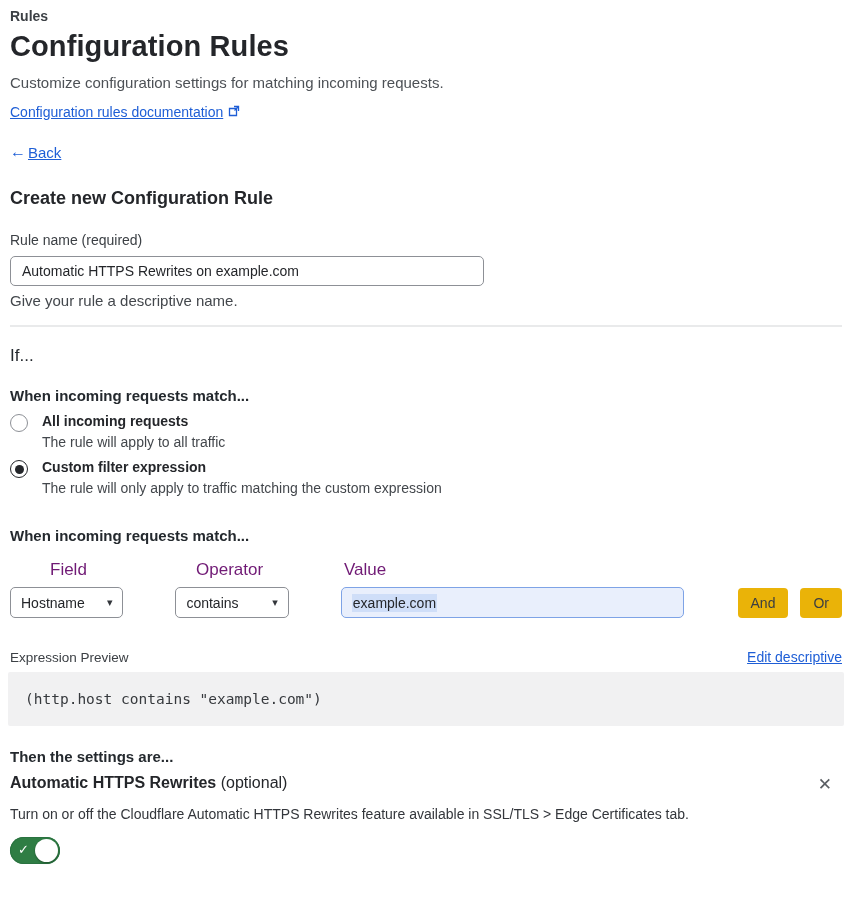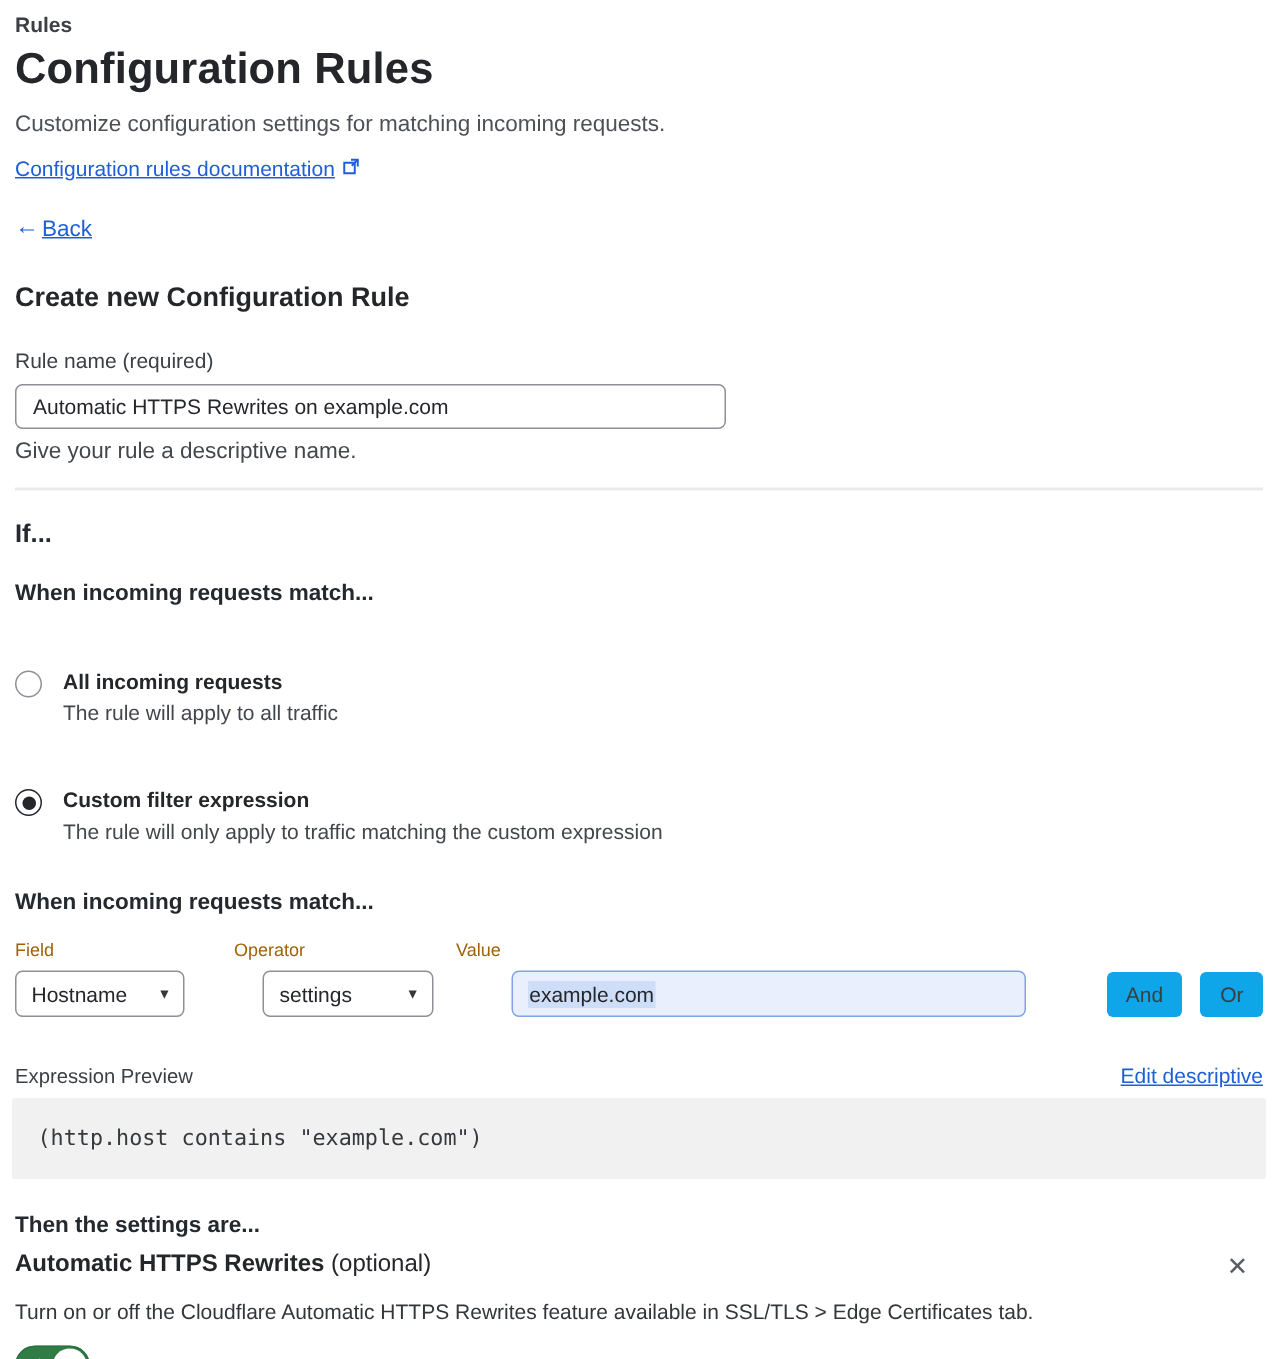--- a/index.html
+++ b/index.html
@@ -29,57 +29,57 @@
     margin-top: 8px; width: 474px; height: 30px;
     border: 1px solid #8d9096; border-radius: 5px;
     padding: 0 11px; font-size: 14px; color: #24262a;
     font-family: "Liberation Sans", "DejaVu Sans", sans-serif;
     outline: none; background: #fff;
   }
   .helper-text { font-size: 15px; color: #43474c; margin-top: 6px; }
   .divider { height: 2px; background: #e9eaeb; margin-top: 16px; }
 
   
-  .if-heading { font-size: 17px; font-weight: 700; margin-top: 19px; }
+  .if-heading { font-size: 17px; font-weight: 400; margin-top: 19px; }
   .match-heading { font-size: 15px; font-weight: 700; margin-top: 21px; }
 
-  .radio-option { display: flex; margin-top: 42px; gap: 14px; cursor: pointer; }
+  .radio-option { display: flex; margin-top: 9px; gap: 14px; cursor: pointer; }
   .radio-circle {
     width: 18px; height: 18px; border-radius: 50%;
     border: 1.5px solid #8d9096; background: #fff; flex: none; margin-top: 1px;
     display: flex; align-items: center; justify-content: center;
   }
   .radio-circle.selected { border-color: #24262a; }
   .radio-circle.selected::after {
     content: ""; width: 9px; height: 9px; border-radius: 50%; background: #24262a;
   }
   .radio-label { font-size: 14px; font-weight: 700; color: #24262a; }
   .radio-desc { font-size: 14px; color: #43474c; margin-top: 5px; }
 
   
   .builder { margin-top: 31px; }
-  .builder-labels { display: flex; margin-top: 16px; font-size: 12px; color: #a16207; }
+  .builder-labels { display: flex; margin-top: 16px; font-size: 17px; color: #701a75; margin-left: 40px; }
   .lbl-field { width: 146px; }
   .lbl-operator { width: 148px; }
   .lbl-value { width: 429px; }
   .builder-row { display: flex; margin-top: 7px; align-items: center; gap: 44px; }
   .select-control {
     width: 138px; height: 31px; border: 1px solid #8d9096; border-radius: 5px;
     background: #fff; display: flex; align-items: center; justify-content: space-between;
     padding: 0 10px; font-size: 14px; color: #24262a; cursor: pointer; margin-right: 8px;
   }
   .chevron { font-size: 11px; color: #33363b; }
   .value-input {
     width: 429px; height: 31px; border: 1px solid #7ea3e6; border-radius: 5px;
     background: #e9effc; padding: 0 10px; font-size: 14px; display: flex; align-items: center;
   }
   .value-text { background: #cfdef8; padding: 1px 1px; color: #24262a; }
   .and-or-group { display: flex; margin-left: 10px; gap: 12px; }
   .gray-btn {
-    height: 30px; padding: 0 13px; background: #0ea5e9; border: none; border-radius: 4px;
+    height: 30px; padding: 0 13px; background: #eab308; border: none; border-radius: 4px;
     font-size: 14px; color: #3b3e42; cursor: pointer;
     font-family: "Liberation Sans", "DejaVu Sans", sans-serif;
   }
   .eg-helper { font-size: 13.5px; color: #43474c; margin-top: 7px; margin-left: 294px; }
 
   
   .preview-row { display: flex; justify-content: space-between; align-items: center; margin-top: 31px; }
   .preview-label { font-size: 13.5px; color: #3c4045; }
   .edit-link { font-size: 14px; }
   .code-block {
@@ -177,21 +177,21 @@
       <div class="lbl-operator">Operator</div>
       <div class="lbl-value">Value</div>
     </div>
 
     <div class="builder-row">
       <div class="select-control">
         <span>Hostname</span>
         <span class="chevron">▾</span>
       </div>
       <div class="select-control">
-        <span>settings</span>
+        <span>contains</span>
         <span class="chevron">▾</span>
       </div>
       <div class="value-input">
         <span class="value-text">example.com</span>
       </div>
       <div class="and-or-group">
         <button class="gray-btn">And</button>
         <button class="gray-btn">Or</button>
       </div>
     </div>

